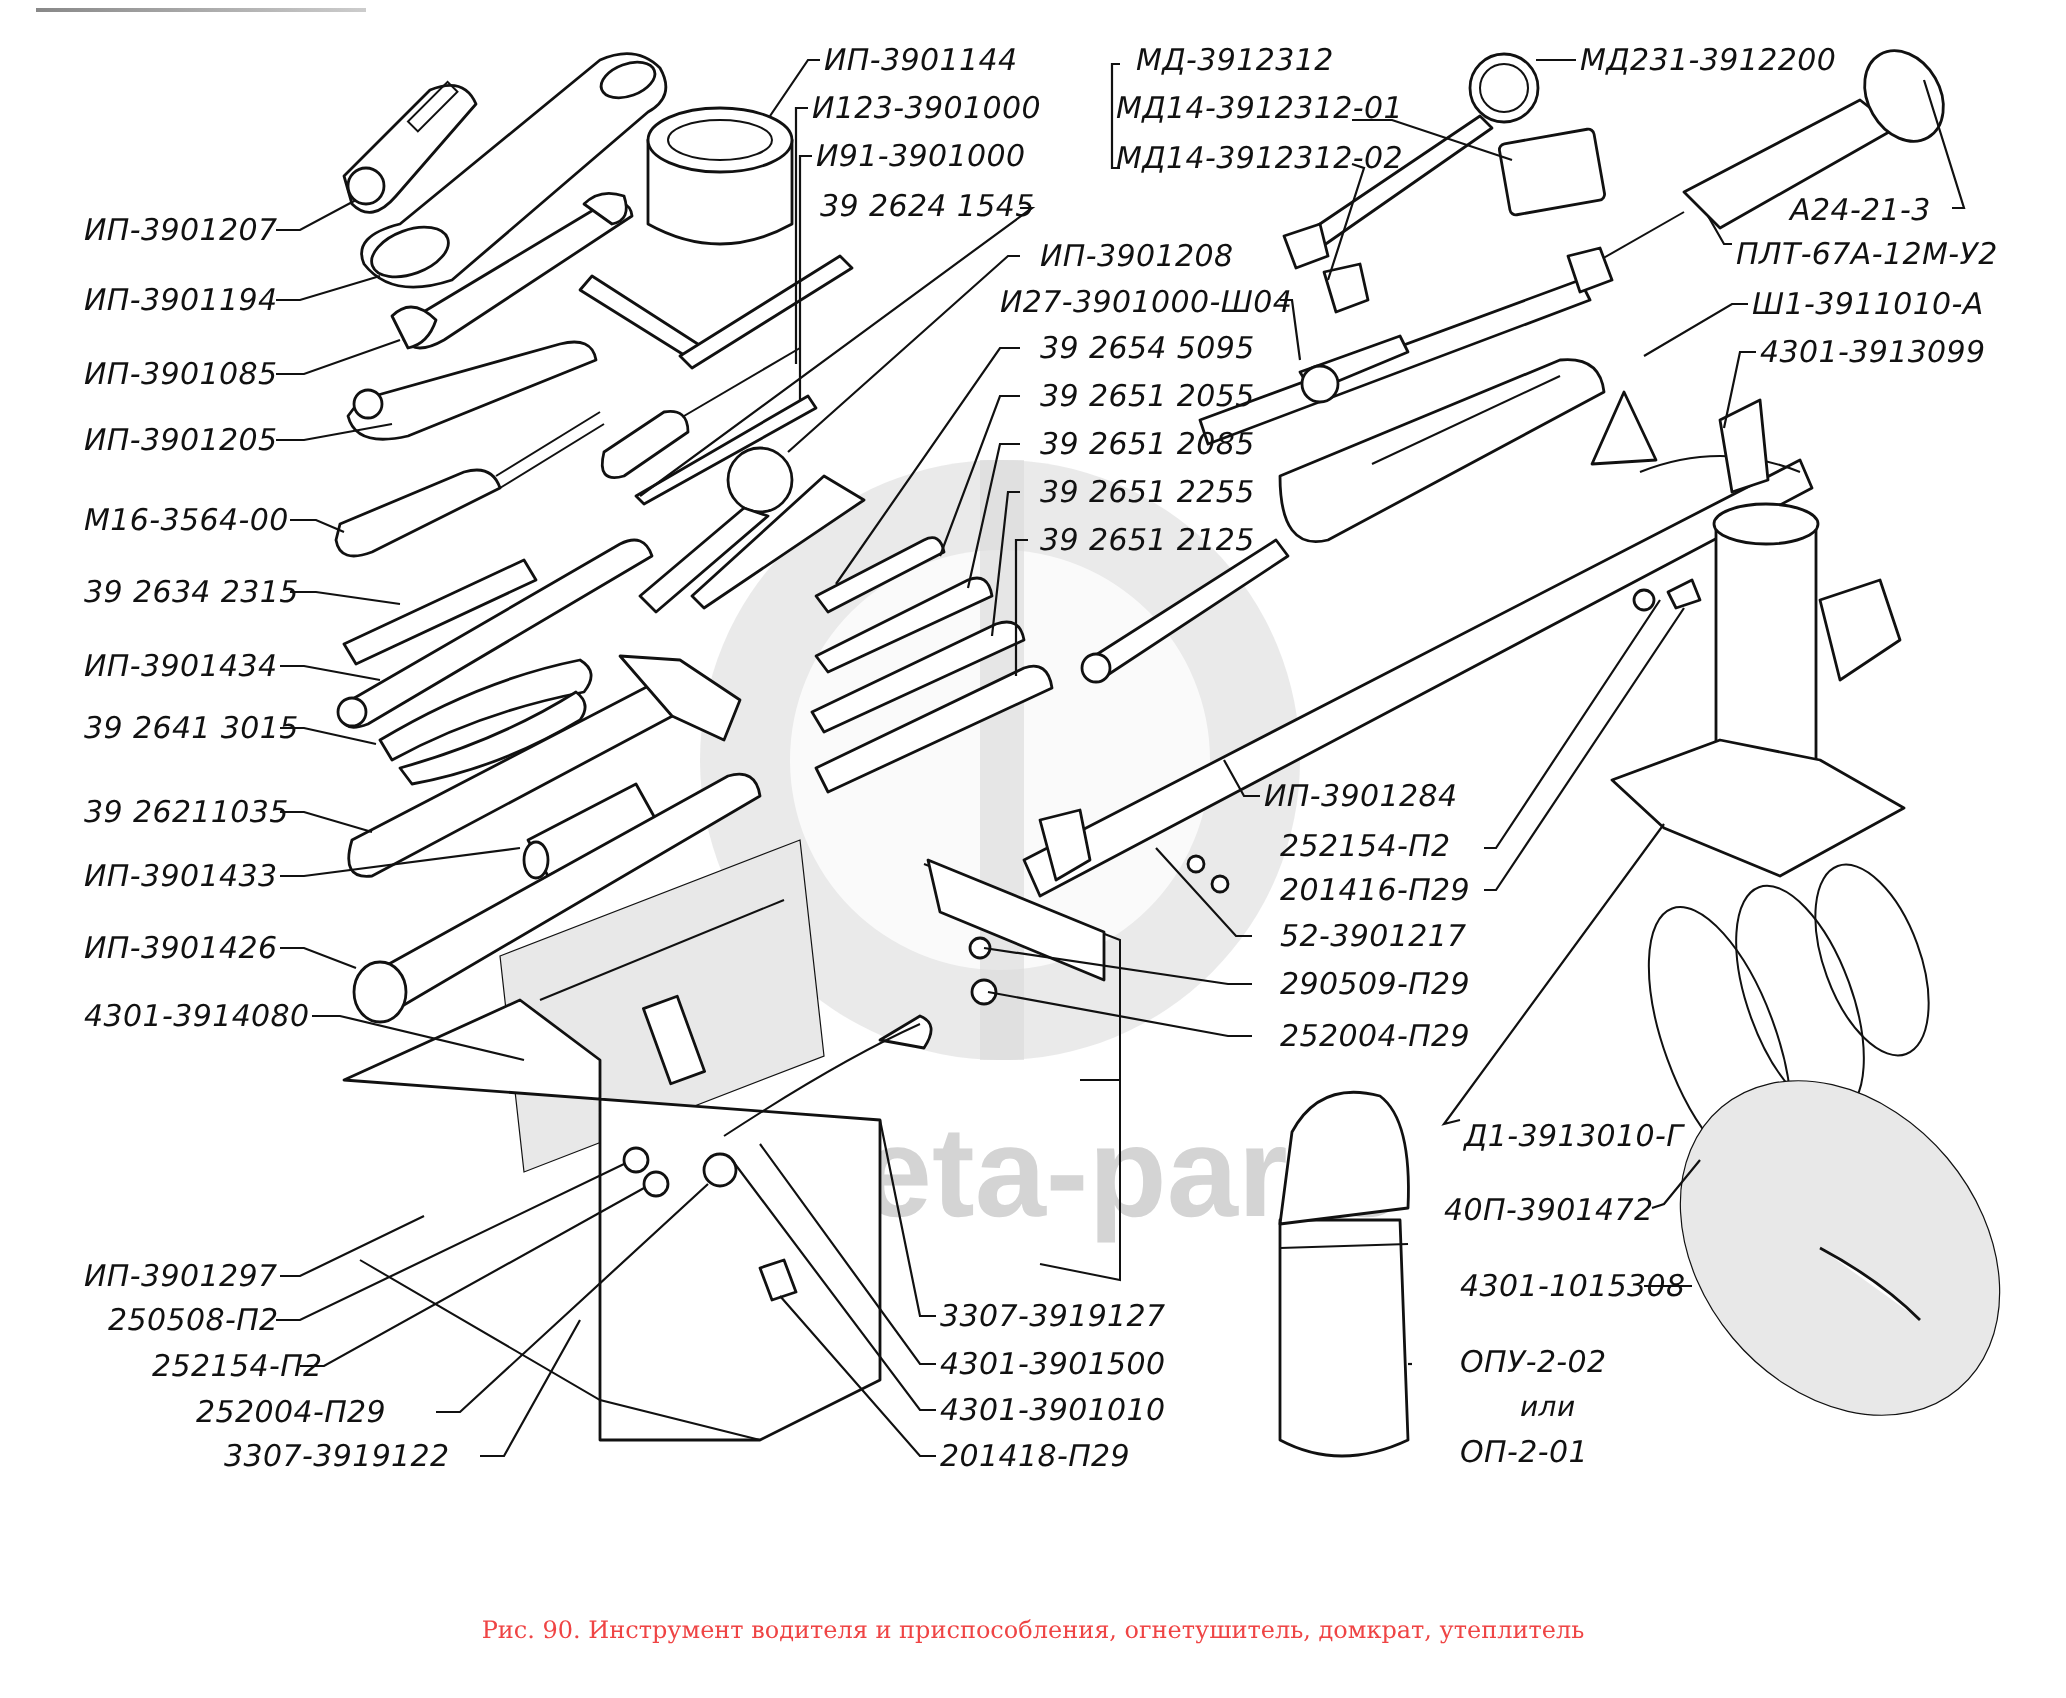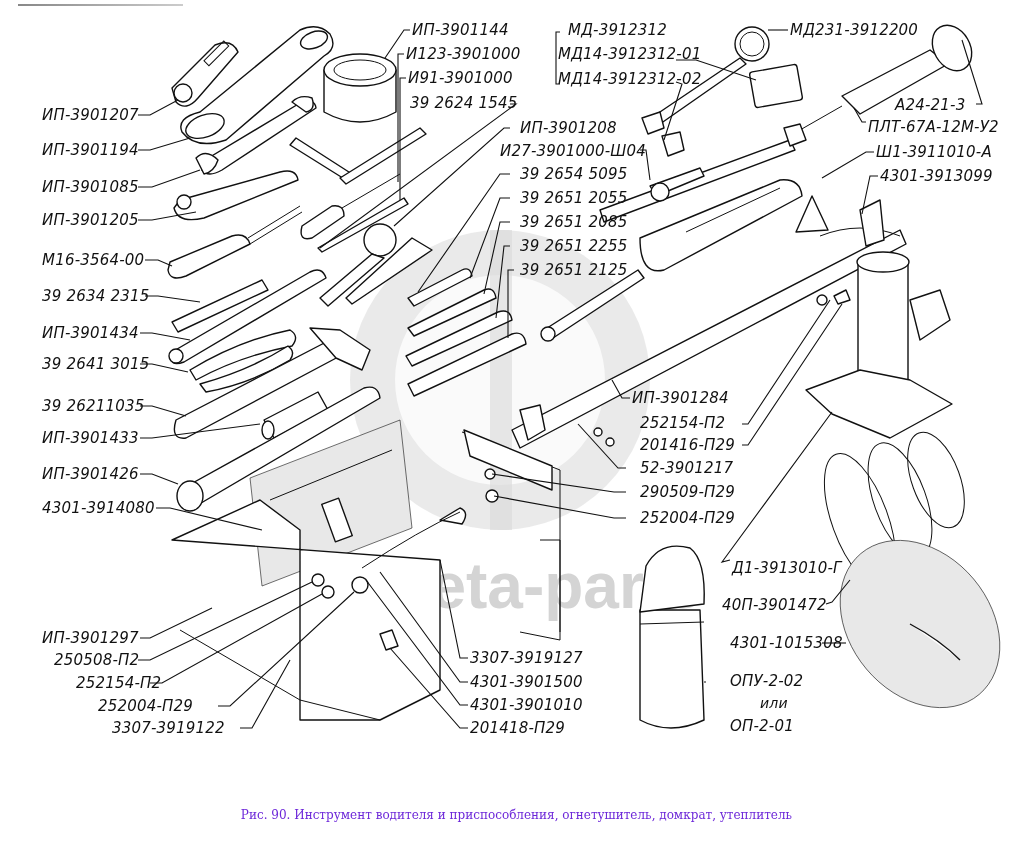--- a/index.html
+++ b/index.html
@@ -6,21 +6,21 @@
     body { width: 1033px; height: 849px; position: relative; overflow: hidden; font-family: "DejaVu Sans", sans-serif; }
     #stage { position: absolute; left: 0; top: 0; width: 1033px; height: 849px; }
     .lbl { font-family: "DejaVu Sans", sans-serif; font-style: italic; font-size: 15px; fill: #111; letter-spacing: 0.2px; }
     .lbl-small { font-size: 14px; }
     .leader { stroke: #111; stroke-width: 1.1; fill: none; }
     .part { stroke: #111; stroke-width: 1.4; fill: #fff; stroke-linejoin: round; }
     .part-thin { stroke: #111; stroke-width: 1; fill: none; }
     .texture { stroke: #111; stroke-width: 0.6; fill: #e8e8e8; }
     .wm { fill: #d8d8d8; }
     .wm-text { font-family: "Liberation Sans", sans-serif; font-size: 64px; fill: #d4d4d4; font-weight: bold; }
-    .caption { position: absolute; left: 0; width: 1033px; top: 808px; text-align: center; font-family: "DejaVu Serif", serif; font-size: 12px; color: #6d28d9; }
+    .caption { position: absolute; left: 0; width: 1033px; top: 808px; text-align: center; font-family: "DejaVu Serif", serif; font-size: 12px; color: #ef4444; }
     .topbar { position: absolute; left: 18px; top: 4px; width: 165px; height: 2px; background: linear-gradient(to right, #888, #ccc); }
   </style>
 </head>
 <body>
 
 <div class="topbar"></div>
 
 <svg id="stage" viewBox="0 0 1033 849" xmlns="http://www.w3.org/2000/svg">
 
   <g>

